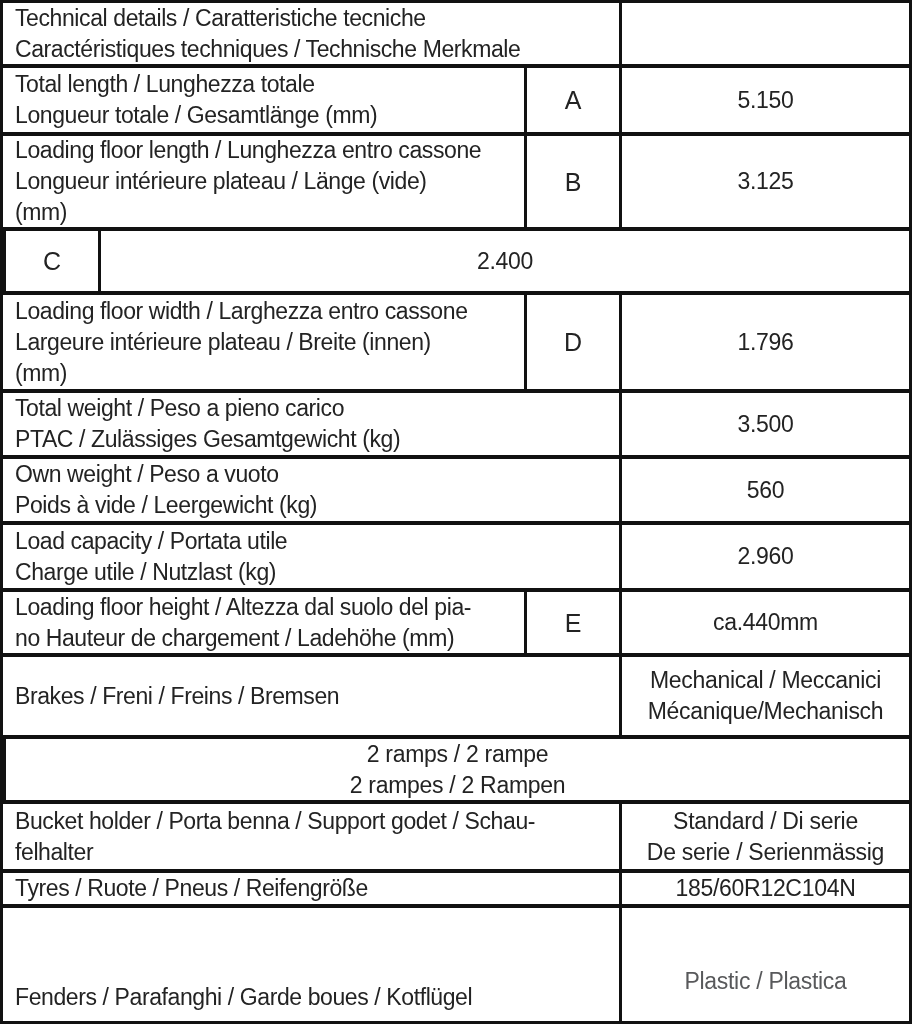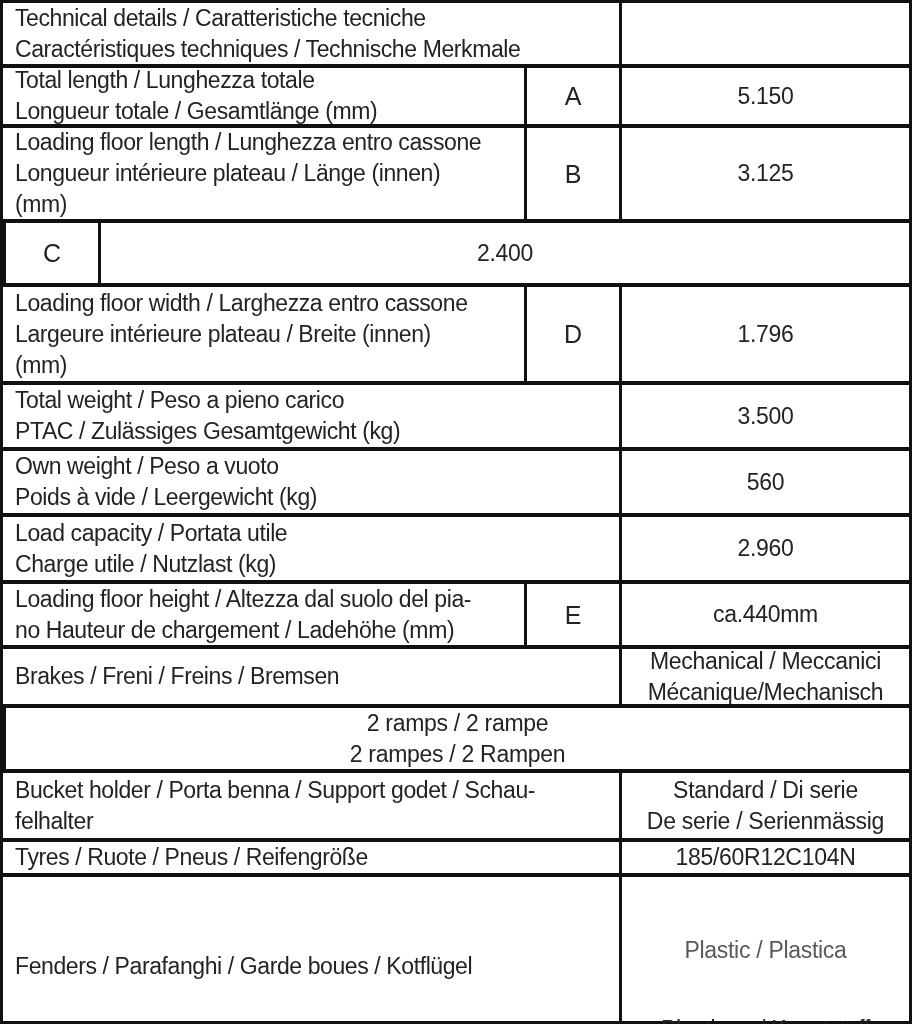--- a/index.html
+++ b/index.html
@@ -76,30 +76,30 @@
 <body>
 
 <div class="spec-table">
 
   <div class="row" style="height:65px">
     <div class="cell label wide">Technical details / Caratteristiche tecniche
 Caractéristiques techniques / Technische Merkmale</div>
     <div class="cell value"></div>
   </div>
 
-  <div class="row" style="height:60px">
+  <div class="row" style="height:68px">
     <div class="cell label">Total length / Lunghezza totale
 Longueur totale / Gesamtlänge (mm)</div>
     <div class="cell letter">A</div>
     <div class="cell value">5.150</div>
   </div>
 
   <div class="row" style="height:95px">
     <div class="cell label">Loading floor length / Lunghezza entro cassone
-Longueur intérieure plateau / Länge (innen)
+Longueur intérieure plateau / Länge (vide)
 (mm)</div>
     <div class="cell letter">B</div>
     <div class="cell value">3.125</div>
   </div>
 
   <div class="row" style="height:64px">
     <div class="cell letter">C</div>
     <div class="cell value">2.400</div>
   </div>
 
@@ -129,21 +129,21 @@
     <div class="cell value">2.960</div>
   </div>
 
   <div class="row" style="height:65px">
     <div class="cell label">Loading floor height / Altezza dal suolo del pia-
 no Hauteur de chargement / Ladehöhe (mm)</div>
     <div class="cell letter">E</div>
     <div class="cell value">ca.440mm</div>
   </div>
 
-  <div class="row" style="height:59px">
+  <div class="row" style="height:82px">
     <div class="cell label wide">Brakes / Freni / Freins / Bremsen</div>
     <div class="cell value">Mechanical / Meccanici
 Mécanique/Mechanisch</div>
   </div>
 
 
   <div class="row" style="height:65px">
     <div class="cell value">2 ramps / 2 rampe
 2 rampes / 2 Rampen</div>
   </div>

